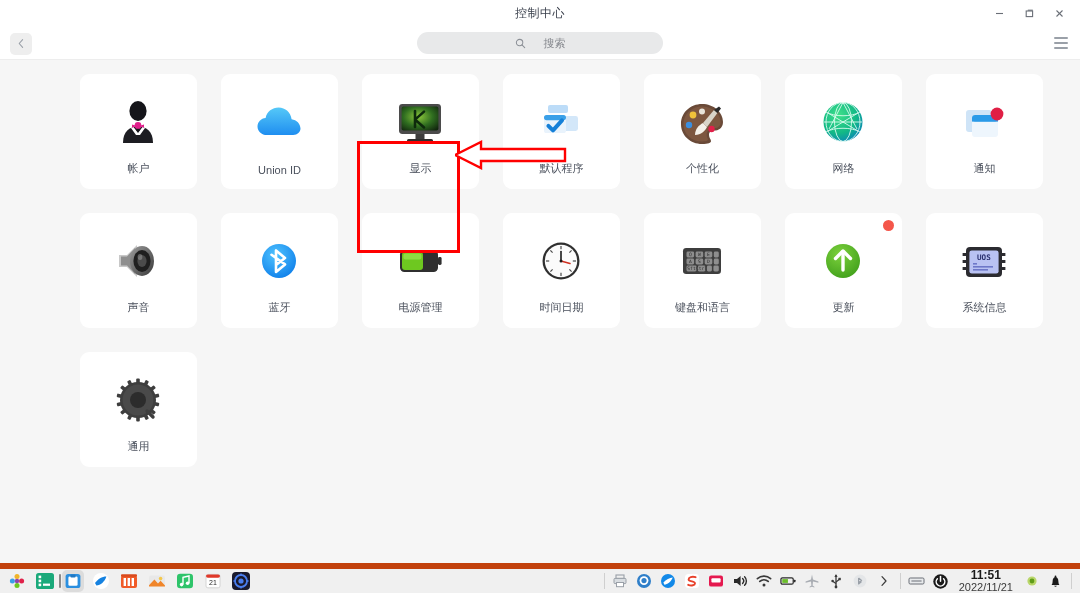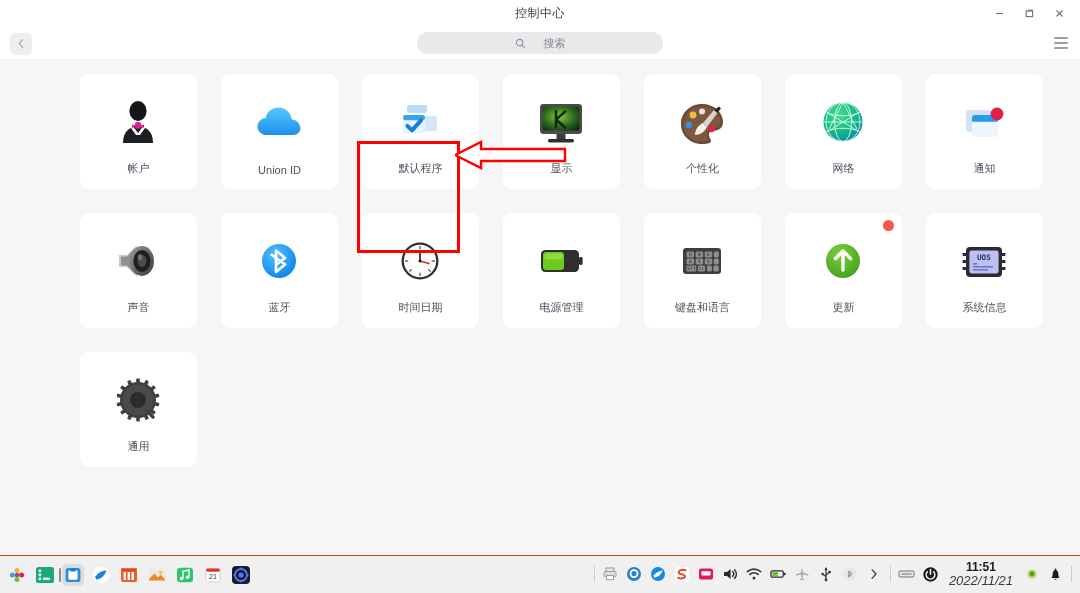--- a/index.html
+++ b/index.html
@@ -101,23 +101,23 @@
     border: 3px solid #ff0000;
     pointer-events: none;
   }
   .anno-arrow {
     position: absolute; left: 455px; top: 79px;
     width: 112px; height: 34px; pointer-events: none;
   }
 
   
   .taskbar {
-    position: absolute; left: 0; bottom: 0; width: 1080px; height: 38px;
+    position: absolute; left: 0; bottom: 0; width: 1080px; height: 30px;
     background: #f0f0f0;
-    border-top: 1px solid #c2410c;
+    border-top: 6px solid #c2410c;
     display: flex; align-items: center;
   }
   .tb-left { display: flex; align-items: center; gap: 6px; padding-left: 6px; }
   .tb-app {
     width: 22px; height: 22px; border-radius: 5px;
     display: flex; align-items: center; justify-content: center;
     position: relative;
   }
   .tb-app.active { background: #dcdcdc; }
   .tb-app.active::before {
@@ -125,21 +125,21 @@
     width: 2px; height: 14px; background: #8a8a8a; border-radius: 1px;
   }
   .tb-right {
     margin-left: auto; display: flex; align-items: center; gap: 7px;
     padding-right: 8px;
   }
   .tb-sep { width: 1px; height: 16px; background: #cfcfcf; }
   .tray-icon { width: 17px; height: 17px; display: flex; align-items: center; justify-content: center; }
   .clock { display: flex; flex-direction: column; align-items: center; line-height: 1.05; padding: 0 3px; }
   .clock-time { font-size: 12px; color: #1a1a1a; font-weight: bold; }
-  .clock-date { font-size: 13px; color: #3a3a3a; font-style: italic; }
+  .clock-date { font-size: 11px; color: #3a3a3a; }
 </style>
 </head>
 <body>
 
 <div id="app">
 
   <div class="titlebar">
     <div class="titlebar-title">控制中心</div>
     <div class="win-controls">
       <div class="win-btn">
@@ -210,51 +210,51 @@
               <defs>
                 <linearGradient id="cg" x1="0" y1="0" x2="0" y2="1">
                   <stop offset="0" stop-color="#55c8f8"></stop>
                   <stop offset="1" stop-color="#1f8ef0"></stop>
                 </linearGradient>
               </defs>
               <path d="M15 38 C9.4 38 5.5 34 5.5 29.4 C5.5 25 9 21.2 13.6 20.9 C15 14.8 20.2 10.6 26.6 10.6 C33.4 10.6 38.8 15.6 39.6 22.2 C44.6 22.8 48.5 26.8 48.5 31.6 C48.5 35.2 45.4 38 41.2 38 Z" fill="url(#cg)"></path>
             </svg>
           </div>
           <div class="tile-label">Union ID</div>
-        </div>
-        <div class="tile">
-          <div class="tile-icon">
-            <svg width="54" height="54" viewBox="0 0 54 54">
-              <rect x="14" y="8" width="20" height="8" rx="2" fill="#bcdcf8"></rect>
-              <rect x="28" y="19" width="16" height="15" rx="2.4" fill="#d3e7f9"></rect>
-              <rect x="10" y="18" width="22" height="18" rx="2.6" fill="#e9f3fc"></rect>
-              <rect x="10" y="18" width="22" height="5.2" rx="2.6" fill="#3aa0e8"></rect>
-              <path d="M14.4 28.8 L19 33.4 L28 23.4" fill="none" stroke="#1580d8" stroke-width="4" stroke-linecap="round" stroke-linejoin="round"></path>
-            </svg>
-          </div>
-          <div class="tile-label">默认程序</div>
         </div>
         <div class="tile">
           <div class="tile-icon">
             <svg width="54" height="54" viewBox="0 0 54 54">
               <defs>
                 <radialGradient id="dg" cx="0.45" cy="0.42" r="0.72">
                   <stop offset="0" stop-color="#8ec93c"></stop>
                   <stop offset="0.55" stop-color="#2f6d20"></stop>
                   <stop offset="1" stop-color="#12270e"></stop>
                 </radialGradient>
               </defs>
               <rect x="6" y="7" width="42" height="30" rx="3.4" fill="#4b4b4b"></rect>
               <rect x="8.6" y="9.6" width="36.8" height="24" rx="1.8" fill="url(#dg)"></rect>
               <path d="M22 14 L22 30 M22 22.6 L31 14.6 M22 22.6 L31 30.4" stroke="#0e2a0c" stroke-width="2.6" fill="none" stroke-linecap="round"></path>
               <rect x="22.5" y="37" width="9" height="5" fill="#3d3d3d"></rect>
               <rect x="14" y="42" width="26" height="3.4" rx="1.6" fill="#2e2e2e"></rect>
             </svg>
           </div>
           <div class="tile-label">显示</div>
+        </div>
+        <div class="tile">
+          <div class="tile-icon">
+            <svg width="54" height="54" viewBox="0 0 54 54">
+              <rect x="14" y="8" width="20" height="8" rx="2" fill="#bcdcf8"></rect>
+              <rect x="28" y="19" width="16" height="15" rx="2.4" fill="#d3e7f9"></rect>
+              <rect x="10" y="18" width="22" height="18" rx="2.6" fill="#e9f3fc"></rect>
+              <rect x="10" y="18" width="22" height="5.2" rx="2.6" fill="#3aa0e8"></rect>
+              <path d="M14.4 28.8 L19 33.4 L28 23.4" fill="none" stroke="#1580d8" stroke-width="4" stroke-linecap="round" stroke-linejoin="round"></path>
+            </svg>
+          </div>
+          <div class="tile-label">默认程序</div>
         </div>
         <div class="tile">
           <div class="tile-icon">
             <svg width="54" height="54" viewBox="0 0 54 54">
               <path d="M27 7 C38.6 7 48 15 48 25 C48 31.4 43 33.6 39.4 33.6 C36.6 33.6 34 34.8 34 38 C34 41 36 42.2 36 44 C36 45.8 33.4 47 27 47 C15.4 47 6 38.6 6 27 C6 15.4 15.4 7 27 7 Z" fill="#6a4a38"></path>
               <path d="M27 9.4 C37 9.4 45.6 16.4 45.6 25 C45.6 29.6 42.2 31.2 39.4 31.2 C34.8 31.2 31.6 33.6 31.6 38 C31.6 40.4 33 41.4 33 42.6 C33 43.6 31.2 44.6 27 44.6 C16.6 44.6 8.4 37 8.4 27 C8.4 17 16.6 9.4 27 9.4 Z" fill="#7d5740"></path>
               <circle cx="18" cy="18" r="3.4" fill="#f0c23a"></circle>
               <circle cx="14" cy="28" r="3.2" fill="#3b8fe0"></circle>
               <circle cx="27" cy="14.5" r="3" fill="#e8e4da"></circle>
               <circle cx="36.5" cy="32" r="3.2" fill="#e0214a"></circle>
@@ -330,49 +330,49 @@
               </defs>
               <circle cx="27" cy="25" r="17" fill="url(#bt)"></circle>
               <path d="M24 14.5 L33 22 L24 29 M24 14.5 L24 36 L33 28.4 L19.5 18.8" fill="none" stroke="#ffffff" stroke-width="2.6" stroke-linejoin="round" stroke-linecap="round"></path>
             </svg>
           </div>
           <div class="tile-label">蓝牙</div>
         </div>
         <div class="tile">
           <div class="tile-icon">
             <svg width="54" height="54" viewBox="0 0 54 54">
+              <rect x="7" y="14" width="38" height="22" rx="4.4" fill="#2f2f2f"></rect>
+              <rect x="9" y="16" width="21" height="18" rx="3" fill="#6ec820"></rect>
+              <rect x="10.4" y="17.6" width="18" height="6" rx="2" fill="#9ae24e" opacity="0.75"></rect>
+              <rect x="45" y="21" width="3.6" height="8" rx="1.4" fill="#2f2f2f"></rect>
+            </svg>
+          </div>
+          <div class="tile-label">电源管理</div>
+        </div>
+        <div class="tile">
+          <div class="tile-icon">
+            <svg width="54" height="54" viewBox="0 0 54 54">
               <circle cx="27" cy="25" r="18.5" fill="#2f2f2f"></circle>
               <circle cx="27" cy="25" r="16.2" fill="#fbfbfb"></circle>
               <g stroke="#4a4a4a" stroke-width="1.2">
                 <line x1="27" y1="10" x2="27" y2="13.2"></line>
                 <line x1="27" y1="36.8" x2="27" y2="40"></line>
                 <line x1="12" y1="25" x2="15.2" y2="25"></line>
                 <line x1="38.8" y1="25" x2="42" y2="25"></line>
                 <line x1="37.6" y1="14.4" x2="35.4" y2="16.6"></line>
                 <line x1="18.6" y1="33.4" x2="16.4" y2="35.6"></line>
                 <line x1="16.4" y1="14.4" x2="18.6" y2="16.6"></line>
                 <line x1="35.4" y1="33.4" x2="37.6" y2="35.6"></line>
               </g>
               <line x1="27" y1="25" x2="27" y2="15.5" stroke="#1a1a1a" stroke-width="1.6" stroke-linecap="round"></line>
               <line x1="27" y1="25" x2="36" y2="27.5" stroke="#d03020" stroke-width="1.5" stroke-linecap="round"></line>
               <circle cx="27" cy="25" r="1.5" fill="#1a1a1a"></circle>
             </svg>
           </div>
           <div class="tile-label">时间日期</div>
-        </div>
-        <div class="tile">
-          <div class="tile-icon">
-            <svg width="54" height="54" viewBox="0 0 54 54">
-              <rect x="7" y="14" width="38" height="22" rx="4.4" fill="#2f2f2f"></rect>
-              <rect x="9" y="16" width="21" height="18" rx="3" fill="#6ec820"></rect>
-              <rect x="10.4" y="17.6" width="18" height="6" rx="2" fill="#9ae24e" opacity="0.75"></rect>
-              <rect x="45" y="21" width="3.6" height="8" rx="1.4" fill="#2f2f2f"></rect>
-            </svg>
-          </div>
-          <div class="tile-label">电源管理</div>
         </div>
         <div class="tile">
           <div class="tile-icon">
             <svg width="54" height="54" viewBox="0 0 54 54">
               <rect x="8" y="12" width="38" height="26" rx="3.2" fill="#3e3e3e"></rect>
               <g fill="#8e8e8e">
                 <rect x="11.5" y="15.5" width="7.6" height="6" rx="1.4"></rect>
                 <rect x="20.6" y="15.5" width="7.6" height="6" rx="1.4"></rect>
                 <rect x="29.7" y="15.5" width="7.6" height="6" rx="1.4"></rect>
                 <rect x="38.8" y="15.5" width="5" height="6" rx="1.4"></rect>

